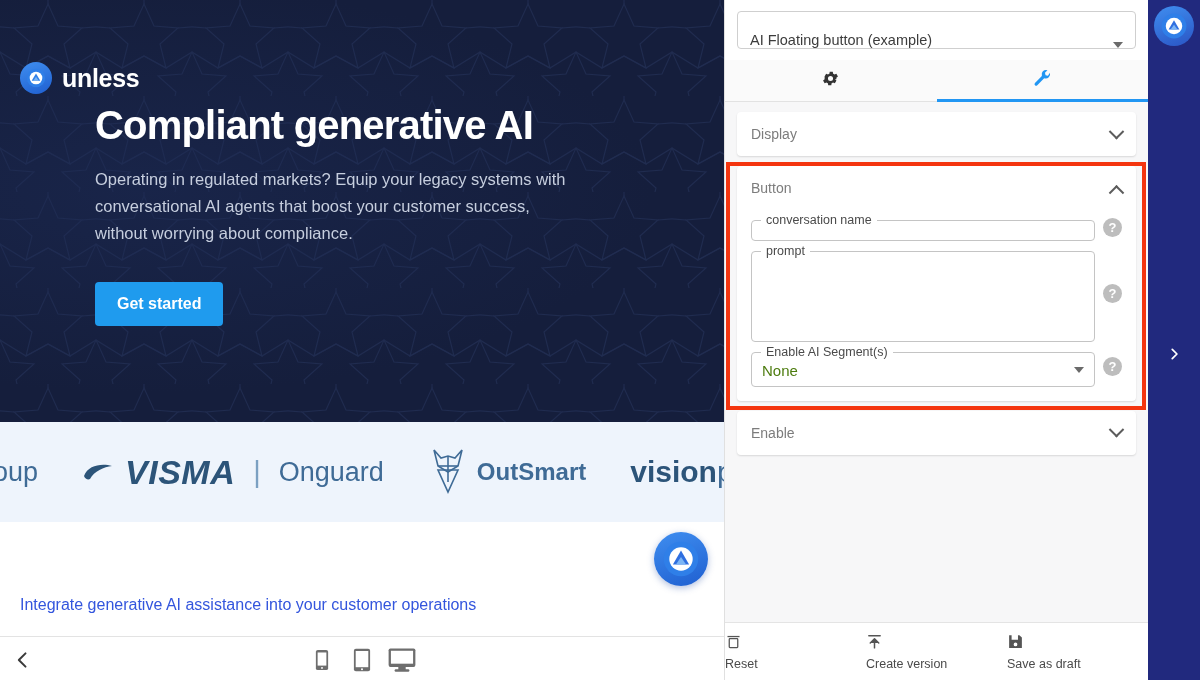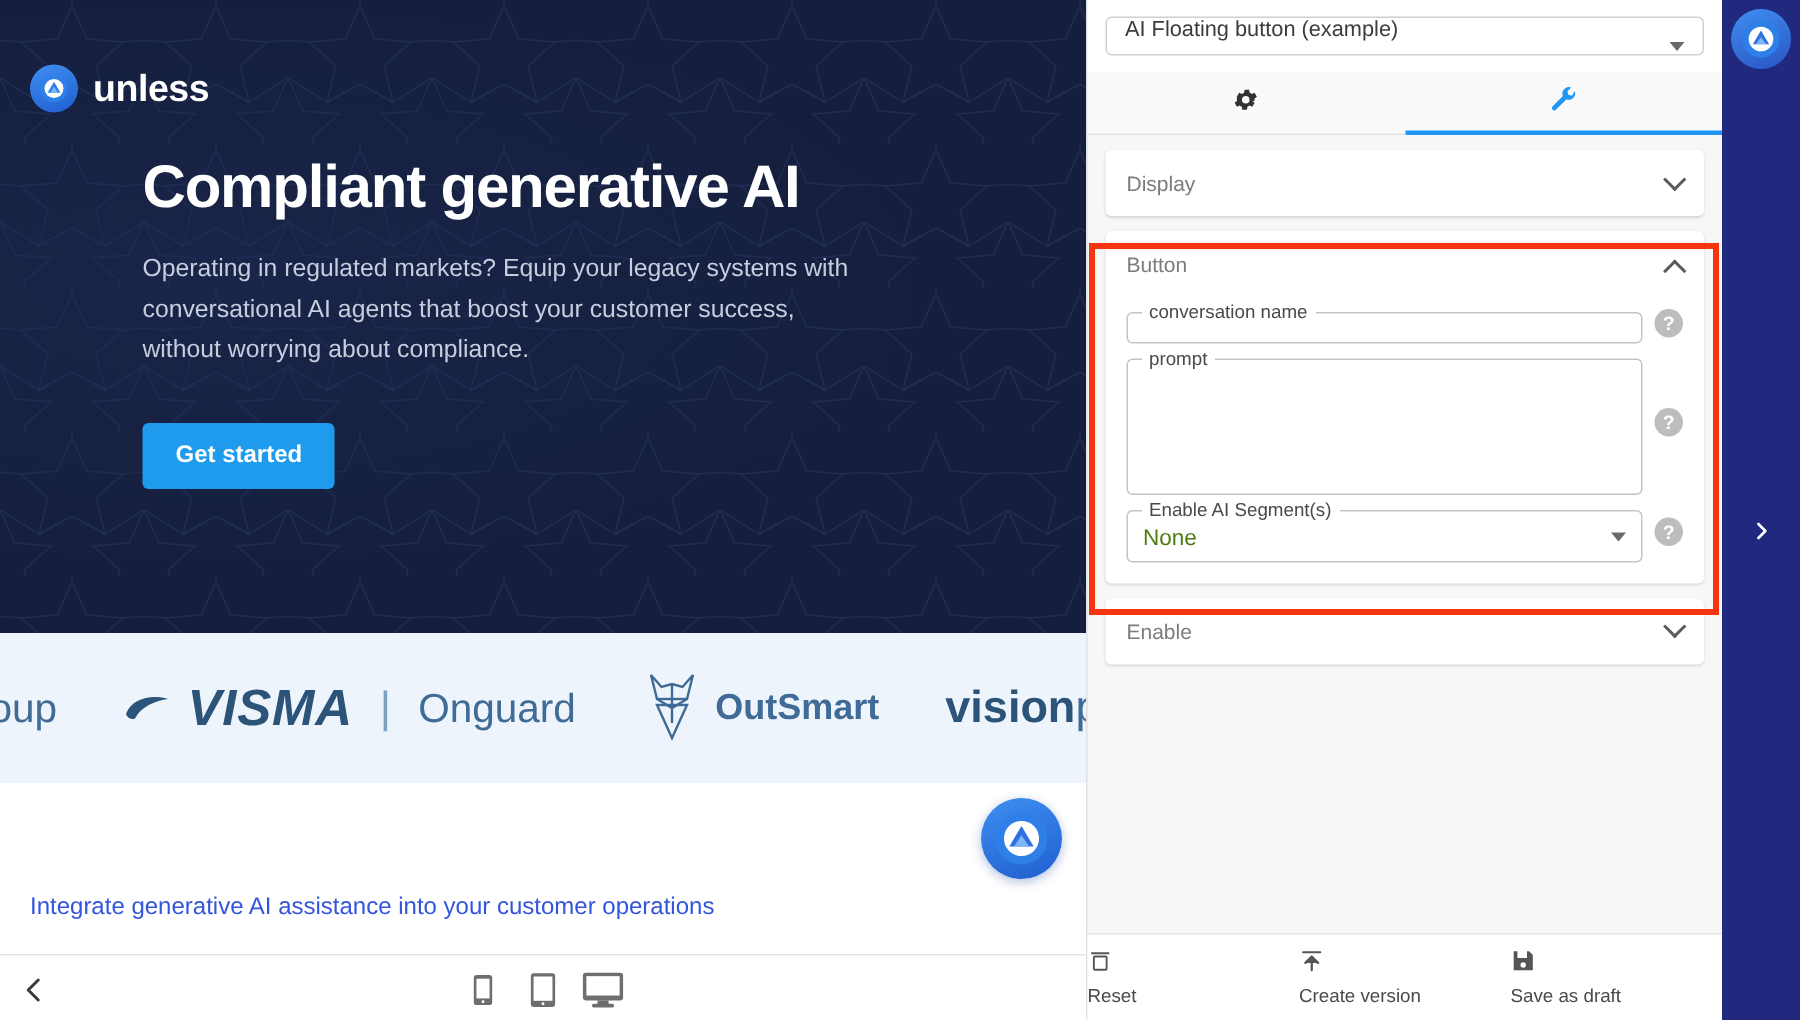--- a/index.html
+++ b/index.html
@@ -21,22 +21,22 @@
   .hero-pattern {
     position: absolute; inset: 0;
     opacity: .55;
   }
   .hero-vignette {
     position: absolute; inset: 0;
     background: radial-gradient(ellipse at 20% 45%, rgba(28,42,84,.55) 0%, rgba(10,16,36,.0) 62%);
   }
 
   .site-nav {
-    position: absolute; top: 12px; left: 0; right: 0; height: 94px;
-    display: flex; align-items: center; padding: 0 18px 0 20px; z-index: 4;
+    position: absolute; top: 0; left: 0; right: 0; height: 94px;
+    display: flex; align-items: flex-end; padding: 0 18px 0 20px; z-index: 4;
   }
   .brand { display: flex; align-items: center; gap: 10px; }
   .brand-mark {
     width: 32px; height: 32px; border-radius: 50%;
     background: linear-gradient(160deg,#3f8ef0 0%,#1f5fd0 100%);
     display: flex; align-items: center; justify-content: center;
   }
   .brand-name {
     color: #fff; font-size: 25px; font-weight: 700; letter-spacing: -.3px;
   }
@@ -103,22 +103,22 @@
   }
   .dev-btn { width: 30px; height: 28px; display: flex; align-items: center; justify-content: center; cursor: pointer; }
 
   
   .panel {
     position: relative; width: 424px; height: 680px; background: #f7f7f8;
     display: flex; flex-direction: column; border-left: 1px solid #e0e0e0;
   }
   .panel-top { background: #fff; padding: 11px 12px 11px 12px; }
   .select-box {
-    height: 26px; border: 1px solid #cfcfcf; border-radius: 4px; background: #fff;
-    display: flex; align-items: flex-start; padding: 0 12px; cursor: pointer; flex-direction: column;
+    height: 38px; border: 1px solid #cfcfcf; border-radius: 4px; background: #fff;
+    display: flex; align-items: flex-end; padding: 0 12px; cursor: pointer;
   }
   .select-label { font-size: 14.5px; color: #3c3c3c; }
   .caret { margin-left: auto; width: 0; height: 0; border-left: 5px solid transparent;
     border-right: 5px solid transparent; border-top: 6px solid #6a6a6a; }
 
   .tabs { display: flex; background: #fafafa; border-bottom: 1px solid #e2e2e2; height: 42px; }
   .tab { flex: 1; display: flex; align-items: center; justify-content: center; cursor: pointer;
     position: relative; }
   .tab.active::after {
     content: ""; position: absolute; left: 0; right: 0; bottom: -1px; height: 3px; background: #2196f3;

